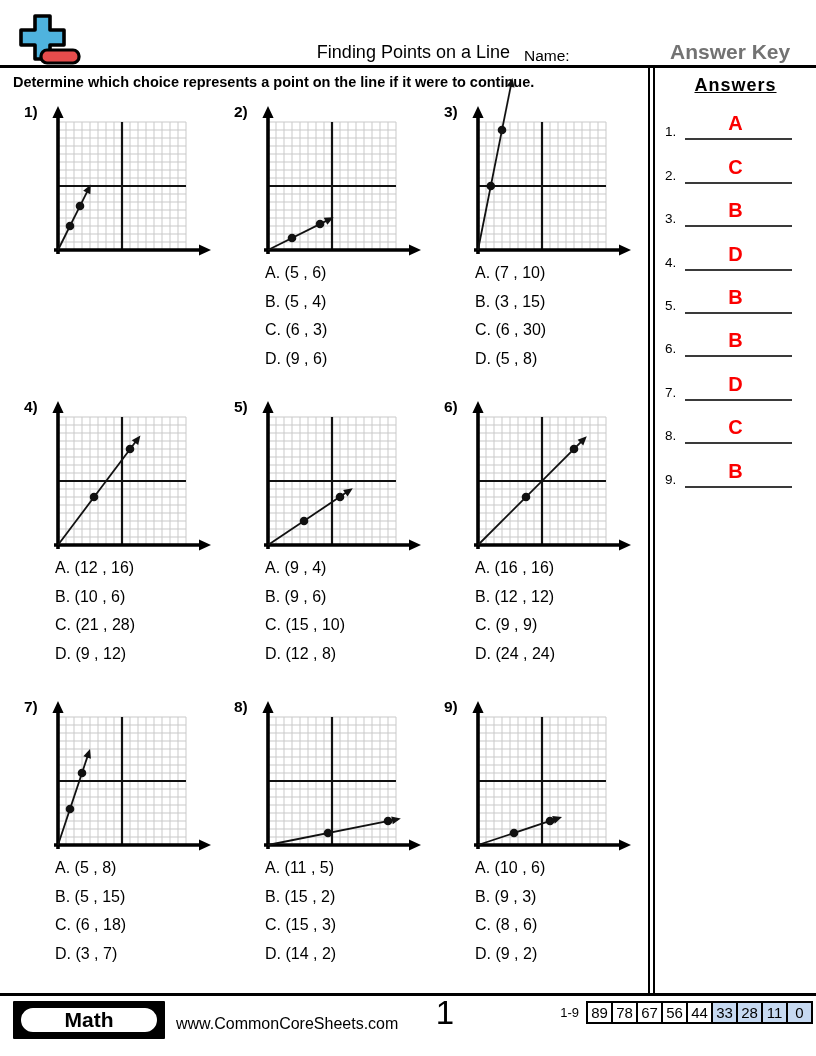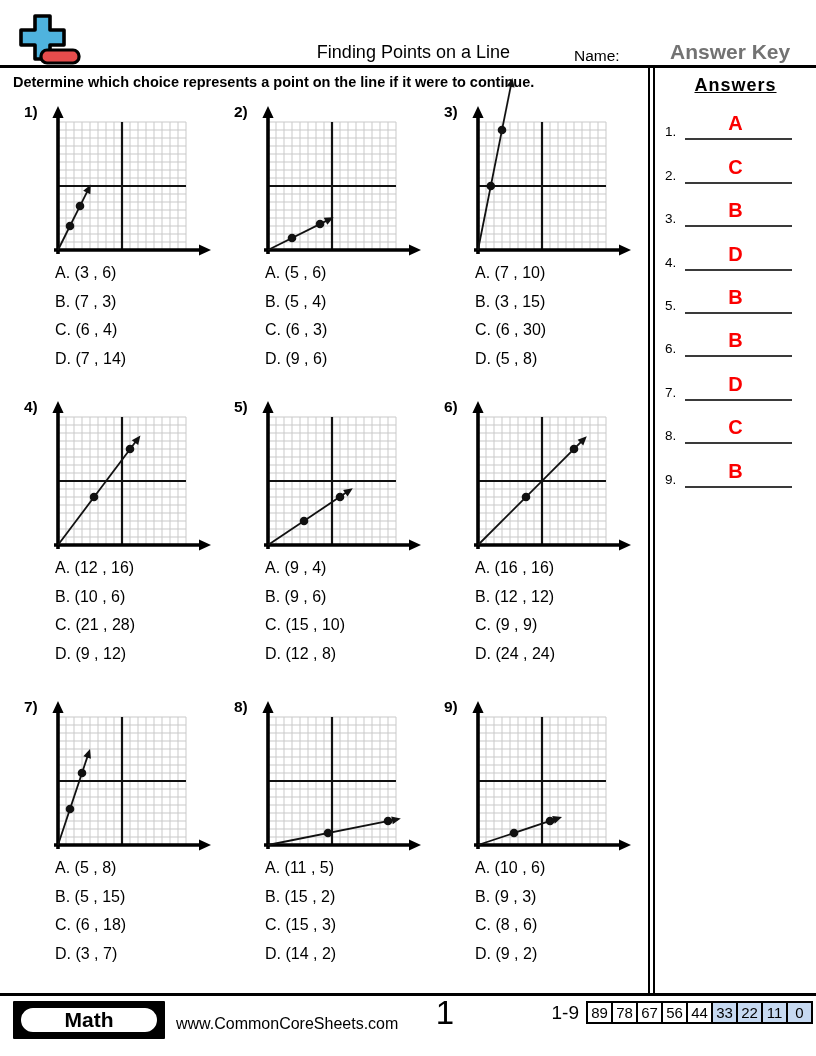--- a/index.html
+++ b/index.html
@@ -1,21 +1,21 @@
 <!DOCTYPE html>
 <html><head>
 <meta charset="utf-8">
 <style>
   html,body{margin:0;padding:0;background:#fff;}
   .page{position:relative;width:816px;height:1056px;background:#fff;overflow:hidden;
         font-family:"Liberation Sans", sans-serif;color:#000;}
   
   .logo-svg{position:absolute;left:13px;top:14px;}
   .title{position:absolute;top:42px;left:150px;width:360px;text-align:right;font-size:18px;}
-  .name-label{position:absolute;top:47px;left:574px;font-size:15.5px;}
+  .name-label{position:absolute;top:47px;left:524px;font-size:15.5px;}
   .answer-key{position:absolute;top:40px;left:622px;width:150px;font-size:21px;font-weight:bold;color:#737373;margin-left:48px;}
   .header-rule{position:absolute;top:65px;left:0;width:816px;border-top:3px solid #000;}
   .instruction{position:absolute;top:74px;left:13px;width:625px;font-size:14.5px;font-weight:bold;}
   
   .problems{position:absolute;left:22px;top:100px;width:628px;display:grid;
             grid-template-columns:210px 210px 210px;grid-template-rows:295px 300px auto;}
   .problem{position:relative;}
   .p-label{position:absolute;left:2px;top:3px;font-size:15.5px;font-weight:bold;}
   svg.graph{position:absolute;left:22px;top:4px;overflow:visible;}
   .choices{position:absolute;left:33px;top:164px;margin:0;padding:0;list-style:none;font-size:16px;}
@@ -33,21 +33,21 @@
               color:#fb0000;font-weight:bold;font-size:20px;}
   
   .footer{position:absolute;top:993px;left:0;width:816px;height:63px;border-top:3px solid #000;}
   .badge{position:absolute;left:13px;top:5px;width:152px;height:38px;background:#000;border-radius:1px;}
   .badge-inner{position:absolute;left:5px;top:4px;right:5px;bottom:4px;background:#fff;
                border:3px solid #000;border-radius:17px;display:flex;align-items:center;
                justify-content:center;font-weight:bold;font-size:21px;}
   .website{position:absolute;left:176px;top:19px;font-size:16px;}
   .page-num{position:absolute;left:400px;top:-2px;width:90px;text-align:center;font-size:33px;}
   .score{position:absolute;right:3px;top:5px;display:flex;align-items:center;}
-  .score-label{font-size:19px;margin-right:7px;}
+  .score-label{font-size:13px;margin-right:7px;}
   .score-cells{display:flex;border-radius:11px;}
   .score-cell{width:23px;height:19px;border:2px solid #000;border-left:none;display:flex;
               align-items:center;justify-content:center;font-size:15px;}
   .score-cell:first-child{border-left:2px solid #000;}
   .score-cell.hl{background:#c6d9f1;}
 </style>
 </head>
 <body>
 
 <div class="page">
@@ -113,26 +113,20 @@
           </g>
           <polygon stroke="none" fill="#000" points="14,2 8.4,14 19.6,14"></polygon>
           <polygon stroke="none" fill="#000" points="167,146 155,140.4 155,151.6"></polygon>
           <g>
             <line x1="14" y1="146" x2="43.66950483150029" y2="86.66099033699942" stroke="#111" stroke-width="1.8"></line>
             <polygon fill="#111" points="46.8,80.4 46.352786404500044,90.23869910099907 39.19736887650071,86.66099033699942"></polygon>
             <circle cx="26" cy="122" r="4.3" fill="#111"></circle>
             <circle cx="36" cy="102" r="4.3" fill="#111"></circle>
           </g>
         </svg>
-    <ul class="choices">
-          <li>A. (3 , 6)</li>
-          <li>B. (7 , 3)</li>
-          <li>C. (6 , 4)</li>
-          <li>D. (7 , 14)</li>
-        </ul>
   </div>
 
   <div class="problem">
     <div class="p-label">2)</div>
     <svg class="graph" width="172" height="166" viewBox="0 0 172 166">
           <g stroke="#c9c9c9" stroke-width="1">
             <line x1="14" y1="146" x2="14" y2="18"></line>
             <line x1="14" y1="146" x2="142" y2="146"></line>
             <line x1="22" y1="146" x2="22" y2="18"></line>
             <line x1="14" y1="138" x2="142" y2="138"></line>
@@ -708,20 +702,20 @@
     <div class="page-num">1</div>
     <div class="score">
       <span class="score-label">1-9</span>
       <div class="score-cells" id="score-cells">
           <div class="score-cell">89</div>
           <div class="score-cell">78</div>
           <div class="score-cell">67</div>
           <div class="score-cell">56</div>
           <div class="score-cell">44</div>
           <div class="score-cell hl">33</div>
-          <div class="score-cell hl">22</div>
+          <div class="score-cell hl">28</div>
           <div class="score-cell hl">11</div>
           <div class="score-cell hl">0</div>
         </div>
     </div>
   </div>
 
 </div>
 
 </body></html>

